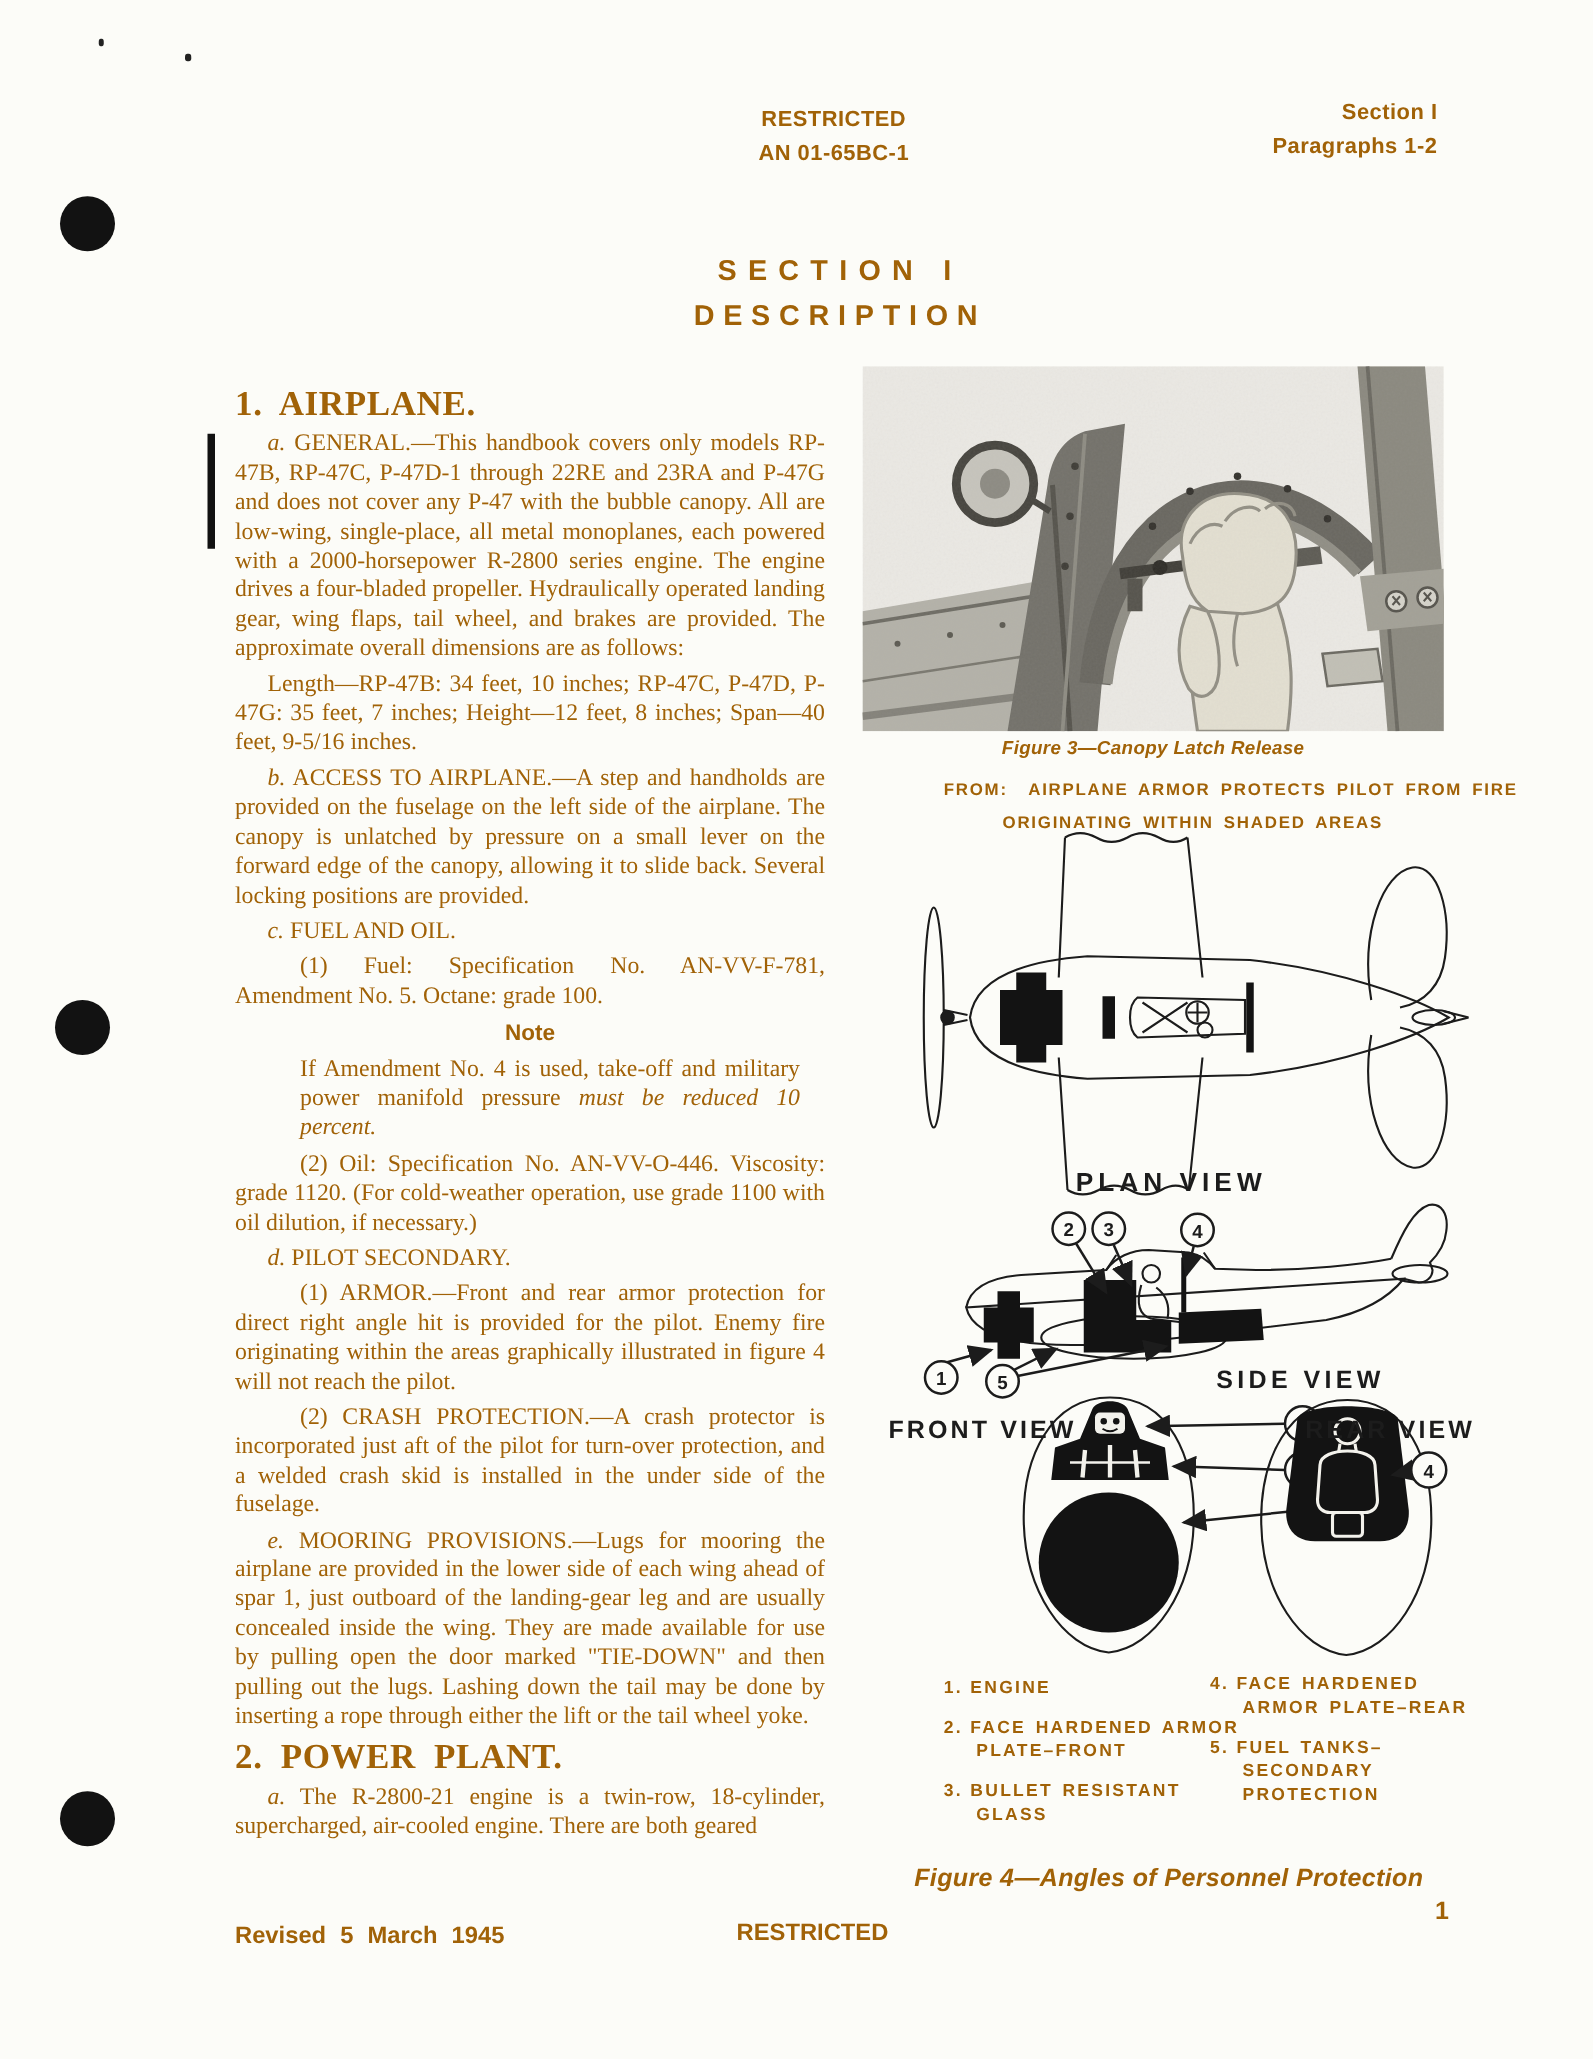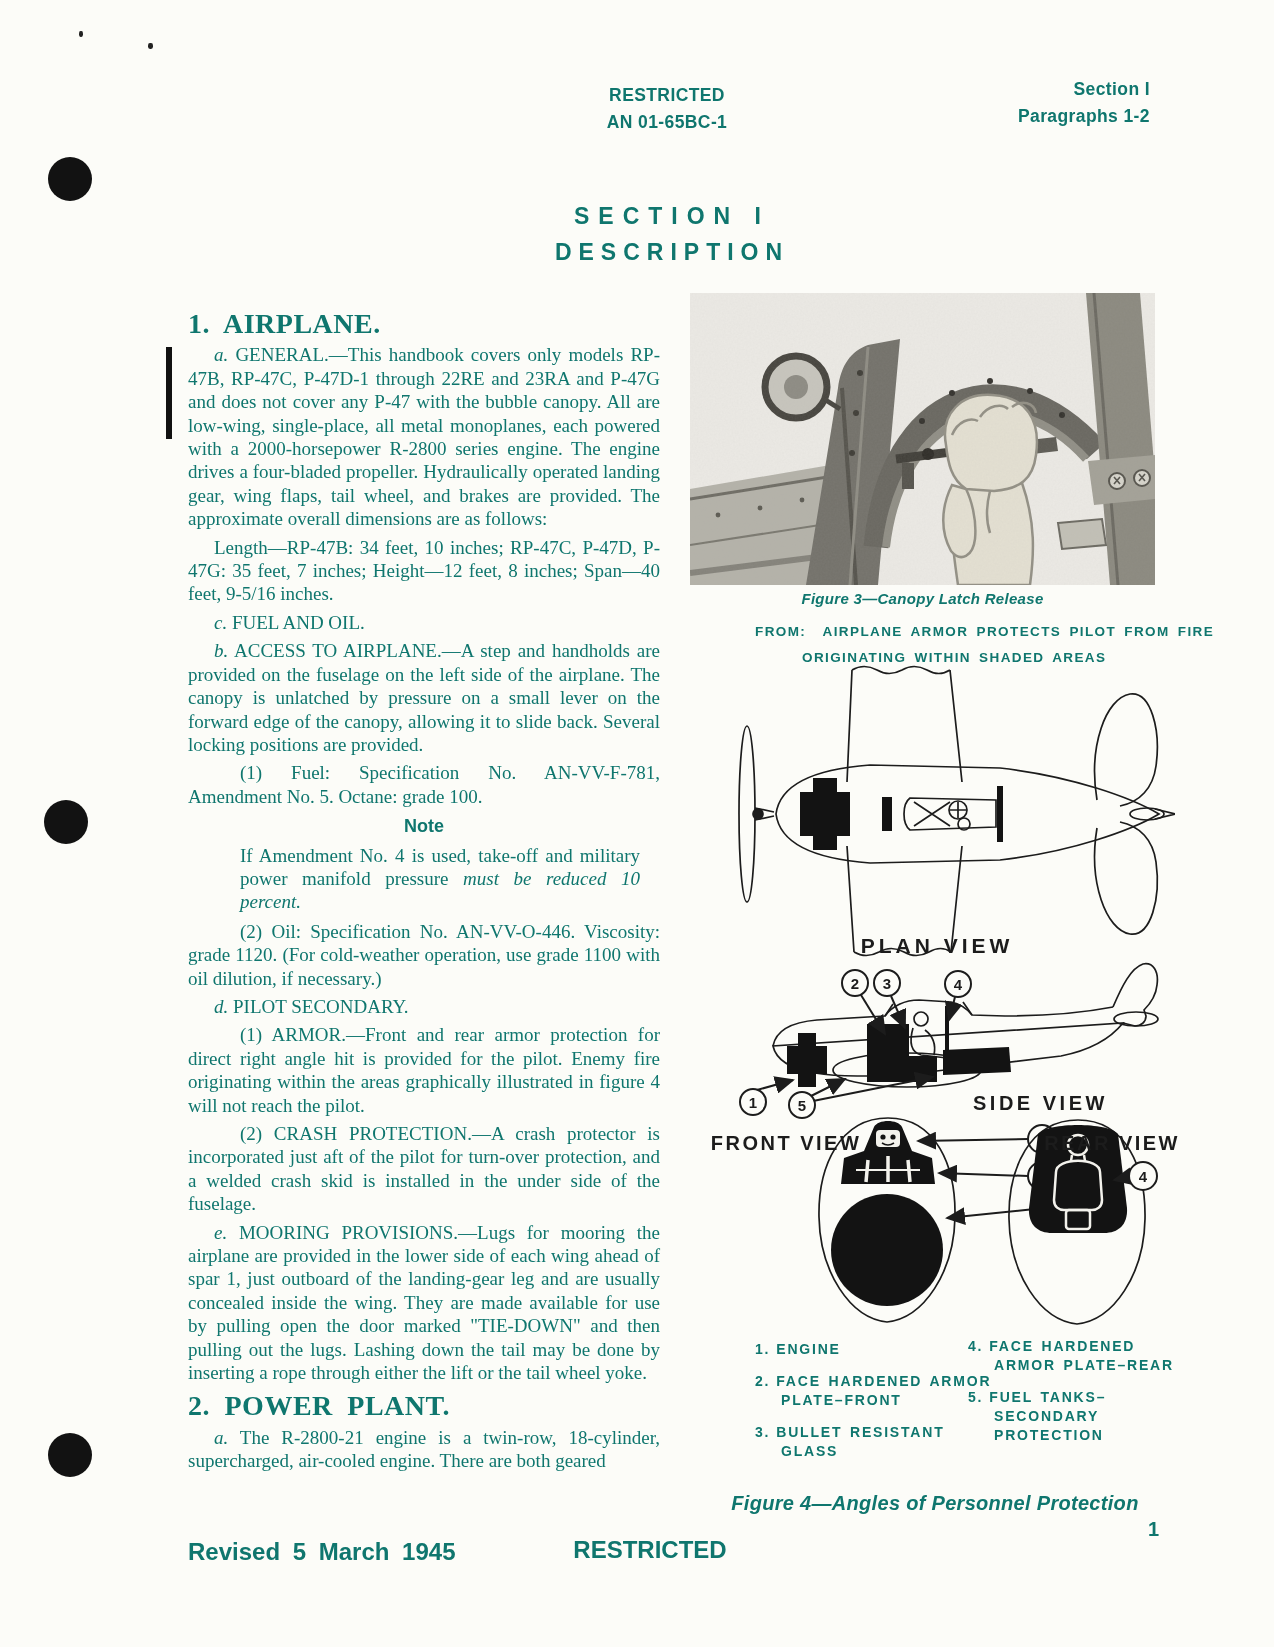--- a/index.html
+++ b/index.html
@@ -1,23 +1,23 @@
 <!DOCTYPE html>
 <html><head>
 <meta charset="utf-8">
 <style>
   html,body{margin:0;padding:0;background:#dedede;}
   .page{position:relative;width:1274px;height:1647px;background:#fcfcf8;overflow:hidden;
-        font-family:"Liberation Serif",serif;color:#0f766e;}
+        font-family:"Liberation Serif",serif;color:#a16207;}
   .abs{position:absolute;}
   .sans{font-family:"Liberation Sans",sans-serif;}
   
   .hdr{font-weight:bold;font-size:17.5px;line-height:1.55;letter-spacing:.4px;}
   .title-line{font-weight:bold;font-size:23px;letter-spacing:9px;}
-  .foot{font-weight:bold;font-size:24px;}
+  .foot{font-weight:bold;font-size:19px;}
   
   .dot{position:absolute;width:44px;height:44px;border-radius:50%;background:#121212;}
   .speck{position:absolute;background:#222;border-radius:40%;}
   .changebar{position:absolute;left:166px;top:347px;width:6px;height:92px;background:#111;}
   
   .col-left{left:188px;top:312px;width:472px;font-size:19px;line-height:23.4px;text-align:justify;}
   .col-left p{margin:0 0 5px 0;}
   .h-num{font-family:Liberation Serif, serif;font-weight:bold;font-size:28px;
          word-spacing:7px;letter-spacing:.5px;margin:10px 0 8px 0;text-align:left;}
   .ind1{text-indent:26px;}
@@ -62,23 +62,23 @@
   <div class="abs sans title-line" style="left:70px;top:203px;width:1204px;text-align:center;">SECTION I</div>
   <div class="abs sans title-line" style="left:70px;top:239px;width:1204px;text-align:center;letter-spacing:7px;">DESCRIPTION</div>
 
   <div class="abs col-left">
     <h2 class="h-num" style="margin-top:0;">1. AIRPLANE.</h2>
 
     <p class="ind1"><span class="lead">a.</span><span> GENERAL.—This handbook covers only models RP-47B, RP-47C, P-47D-1 through 22RE and 23RA and P-47G and does not cover any P-47 with the bubble canopy. All are low-wing, single-place, all metal monoplanes, each powered with a 2000-horsepower R-2800 series engine. The engine drives a four-bladed propeller. Hydraulically operated landing gear, wing flaps, tail wheel, and brakes are provided. The approximate overall dimensions are as follows:</span></p>
 
     <p class="ind1">Length—RP-47B: 34 feet, 10 inches; RP-47C, P-47D, P-47G: 35 feet, 7 inches; Height—12 feet, 8 inches; Span—40 feet, 9-5/16 inches.</p>
 
+    <p class="ind1"><span class="lead">b.</span><span> ACCESS TO AIRPLANE.—A step and handholds are provided on the fuselage on the left side of the airplane. The canopy is unlatched by pressure on a small lever on the forward edge of the canopy, allowing it to slide back. Several locking positions are provided.</span></p>
+
     <p class="ind1" style="margin-top:4px;"><span class="lead">c.</span><span> FUEL AND OIL.</span></p>
-
-    <p class="ind1"><span class="lead">b.</span><span> ACCESS TO AIRPLANE.—A step and handholds are provided on the fuselage on the left side of the airplane. The canopy is unlatched by pressure on a small lever on the forward edge of the canopy, allowing it to slide back. Several locking positions are provided.</span></p>
 
     <p class="ind2">(1)  Fuel: Specification No. AN-VV-F-781, Amendment No. 5. Octane: grade 100.</p>
 
     <p class="note-head">Note</p>
 
     <p class="note-body"><span>If Amendment No. 4 is used, take-off and military power manifold pressure </span><span class="ital">must be reduced 10 percent.</span></p>
 
     <p class="ind2">(2)  Oil: Specification No. AN-VV-O-446. Viscosity: grade 1120. (For cold-weather operation, use grade 1100 with oil dilution, if necessary.)</p>
 
     <p class="ind1" style="margin-top:4px;"><span class="lead">d.</span><span> PILOT SECONDARY.</span></p>

